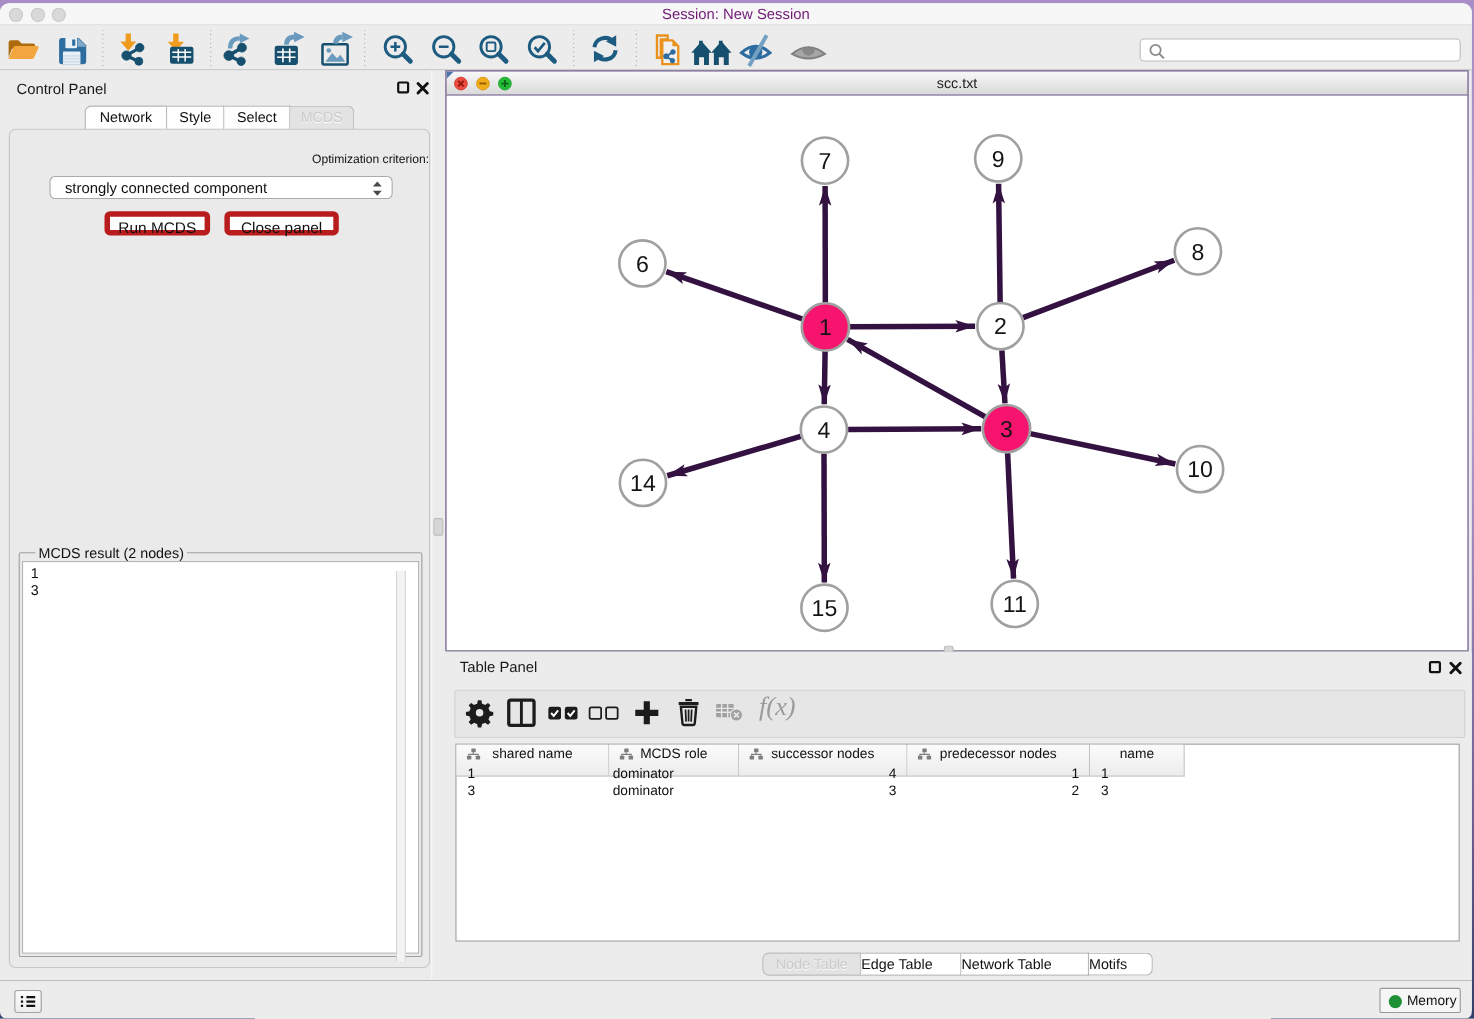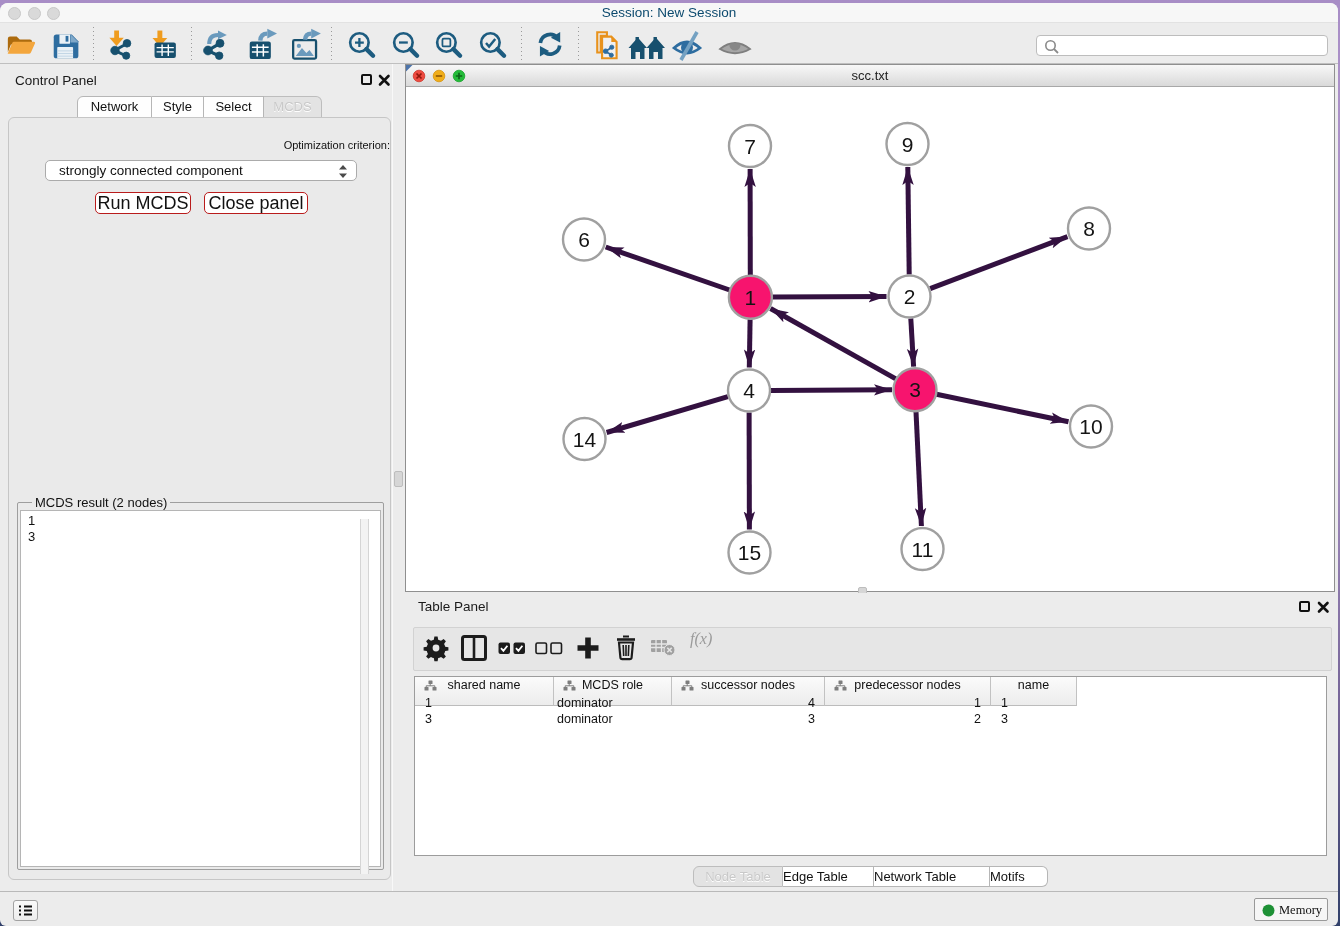--- a/index.html
+++ b/index.html
@@ -3,39 +3,39 @@
 <meta charset="utf-8">
 <style>
   * { margin:0; padding:0; box-sizing:border-box; }
   html,body { width:1340px; height:926px; overflow:hidden; }
   body { font-family:"Liberation Sans", sans-serif; background:linear-gradient(180deg,#a88dc6 0%,#b49ccd 40%,#6f5f92 80%,#31406a 100%); position:relative; }
   .abs { position:absolute; }
   #win { position:absolute; left:0; top:3px; width:1338px; height:923px; background:#ececec; border-radius:8px 8px 6px 6px; }
   
   #titlebar { position:absolute; left:0; top:0; width:1338px; height:19px; background:#f7f7f7; border-radius:8px 8px 0 0; }
   .tl { position:absolute; top:4px; width:13px; height:13px; border-radius:50%; background:#d9d9d9; border:1px solid #c8c8c8; }
-  #apptitle { position:absolute; top:2px; left:0; width:1338px; text-align:center; font-size:13.5px; color:#0c4a6e; }
+  #apptitle { position:absolute; top:2px; left:0; width:1338px; text-align:center; font-size:13.5px; color:#701a75; }
   
   #toolbar { position:absolute; left:0; top:19px; width:1338px; height:42px; background:#ececec; border-top:1px solid #e2e2e2; border-bottom:1px solid #bfbfbf; }
   .tbsep { position:absolute; top:4px; height:34px; width:1px; background-image:linear-gradient(#9a9a9a 25%, rgba(0,0,0,0) 25%); background-size:1px 4px; }
   .tbi { position:absolute; top:0; }
   #searchbox { position:absolute; left:1036px; top:12px; width:292px; height:21px; background:#fff; border:1px solid #bdbdbd; border-radius:4px; }
   
   #cp { position:absolute; left:0; top:61px; width:392px; height:827px; background:#ececec; }
   #cp-title { position:absolute; left:15px; top:9px; font-size:13.5px; color:#1a1a1a; }
   .wbtn-sq { position:absolute; width:11px; height:11px; border:2px solid #111; border-radius:2px; }
   .tabs { position:absolute; display:flex; }
   .tab { height:38px; background:#fefefe; border:1px solid #b6b6b6; border-left:none; font-size:13px; color:#111; text-align:center; line-height:20px; }
   .tab.first { border-left:1px solid #b6b6b6; border-radius:6px 0 0 6px; }
   .tab.last { border-radius:0 6px 6px 0; }
   .tab.sel { background:#e3e3e3; color:#c9c9c9; text-shadow:0 1px 0 #fff; border-color:#bdbdbd; }
   #cp-content { position:absolute; left:8px; top:53px; width:383px; height:763px; border:1px solid #c6c6c6; border-radius:6px; background:#eaeaea; }
   #opt-label { position:absolute; left:0; top:21px; width:100%; text-align:right; font-size:11px; color:#111; }
   #combo { position:absolute; left:36px; top:42px; width:312px; height:21px; background:#fff; border:1px solid #ababab; border-radius:5px; font-size:13.5px; color:#111; line-height:19px; padding-left:13px; }
-  .btn { position:absolute; top:74px; height:22px; background:#fff; border:1px solid #b91c1c; border-radius:5px; font-size:18px; color:#111; text-align:center; line-height:20px; }
+  .btn { position:absolute; top:74px; height:22px; background:#fff; border:5px solid #b91c1c; border-radius:5px; font-size:14px; color:#111; text-align:center; line-height:20px; }
   #mcds-group { position:absolute; left:8px; top:384px; width:367px; height:368px; border:1px solid #9e9e9e; border-radius:2px; }
   #mcds-label { position:absolute; left:14px; top:-8px; background:#eaeaea; padding:0 3px; font-size:13px; color:#111; }
   #mcds-white { position:absolute; left:2px; top:7px; width:361px; height:357px; background:#fff; border:1px solid #b5b5b5; font-size:13px; color:#111; line-height:16px; padding:2px 0 0 7px; }
   #mcds-scroll { position:absolute; right:11px; top:8px; width:9px; height:355px; background:#f3f3f3; border-left:1px solid #d5d5d5; border-right:1px solid #d5d5d5; }
   
   #vsplit { position:absolute; left:392px; top:61px; width:13px; height:827px; background:#ececec; border-left:1px solid #f8f8f8; }
   #vgrab { position:absolute; left:394px; top:468px; width:9px; height:16px; background:#d6d6d6; border:1px solid #bdbdbd; border-radius:2px; }
   
   #net { position:absolute; left:405px; top:61px; width:930px; height:528px; border:1px solid #8f8f8f; background:#4c1d95; }
   #net-tb { position:absolute; left:0; top:0; width:928px; height:22px; background:linear-gradient(#f8f8f8,#d9d9d9); border-bottom:1px solid #a8a8a8; }
@@ -354,21 +354,21 @@
       </svg>
       <svg style="position:absolute;left:236px;top:8px;" width="28" height="24">
         <rect x="1" y="4" width="16" height="12" rx="1" fill="#a0a0a0"></rect>
         <g stroke="#e6e6e6" stroke-width="1.3">
           <path d="M1,8 h16 M1,11.5 h16"></path>
           <path d="M6,4 v12 M11.5,4 v12"></path>
         </g>
         <circle cx="19.5" cy="14" r="5.5" fill="#a0a0a0" stroke="#e6e6e6" stroke-width="1"></circle>
         <path d="M17.3,11.8 l4.4,4.4 M21.7,11.8 l-4.4,4.4" stroke="#e6e6e6" stroke-width="1.6"></path>
       </svg>
-      <span style="position:absolute;left:276px;top:2px;font-family:'Liberation Serif',serif;font-style:italic;font-size:16px;color:#9a9a9a;">f(x)</span>
+      <span style="position:absolute;left:276px;top:2px;font-family:'Liberation Serif',serif;font-style:italic;font-size:24px;color:#9a9a9a;">f(x)</span>
     </div>
     <div id="tbl">
       <div class="hcell" style="left:0; width:139px;"><svg style="position:absolute;left:9px;top:3px;" width="13" height="11">
             <g fill="#7d7d7d">
               <rect x="4.5" y="0.5" width="4" height="3.4" rx="0.5"></rect>
               <rect x="0.5" y="7" width="4" height="3.4" rx="0.5"></rect>
               <rect x="8.5" y="7" width="4" height="3.4" rx="0.5"></rect>
               <path d="M6.2,3.9 v2 M2.2,7 v-1.2 h8.6 V7" stroke="#7d7d7d" fill="none" stroke-width="1"></path>
             </g>
           </svg>shared name</div>
@@ -420,16 +420,16 @@
       <svg width="23" height="19">
           <g stroke="#111" stroke-width="2">
             <path d="M5,5.5 h2 M10,5.5 h8 M5,9.5 h2 M10,9.5 h8 M5,13.5 h2 M10,13.5 h8"></path>
           </g>
         </svg>
     </div>
     <div id="membtn">
       <svg class="abs" style="left:7px; top:5px;" width="13" height="13">
           <circle cx="6.5" cy="6.5" r="6" fill="#1e9136"></circle>
         </svg>
-      <span class="abs" style="left:24px; top:4px;font-family:Liberation Serif, serif;">Memory</span>
+      <span class="abs" style="left:24px; top:4px;">Memory</span>
     </div>
   </div>
 </div>
 
 </body></html>

